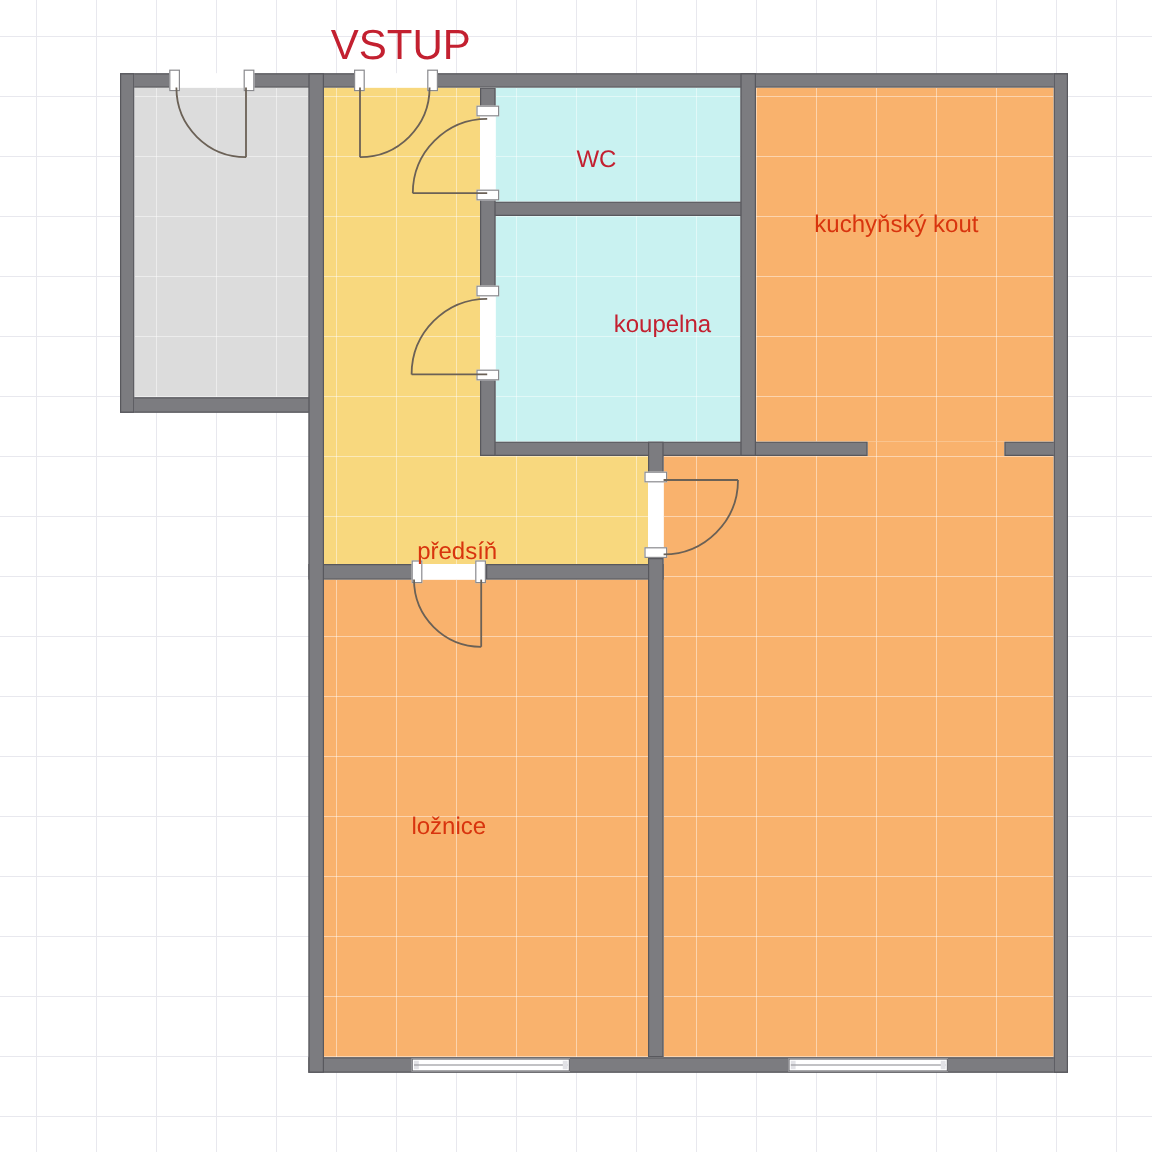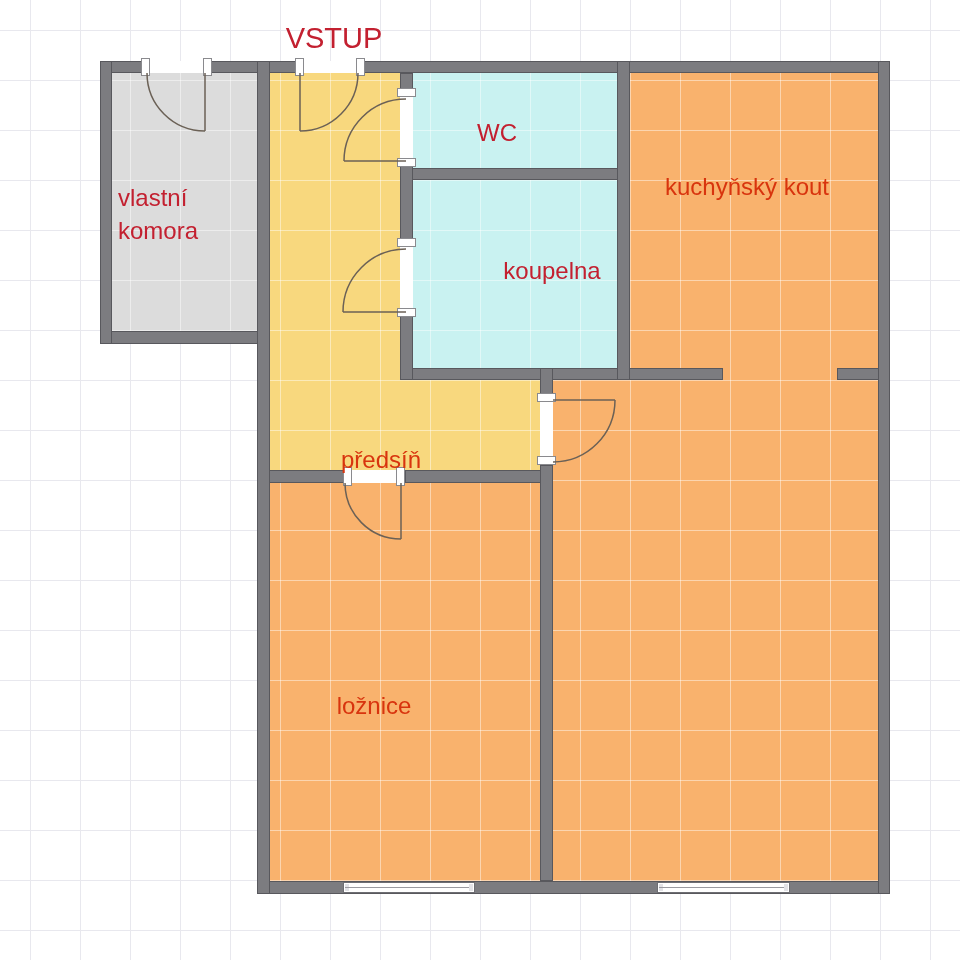--- a/index.html
+++ b/index.html
@@ -40,27 +40,27 @@
   .window .pane{
     position:absolute;left:1px;right:1px;top:4px;height:1px;background:#9a9aa0;
   }
   .window:before,.window:after{
     content:"";position:absolute;top:1px;bottom:1px;width:4px;background:#e2e2e6;
   }
   .window:before{left:1px;}
   .window:after{right:1px;}
   svg.doors{position:absolute;left:0;top:0;}
   .label{
-    position:absolute;font-size:24px;line-height:30px;white-space:pre-line;
+    position:absolute;font-size:20px;line-height:30px;white-space:pre-line;
     transform:translate(-50%,-50%);letter-spacing:0px;
   }
   .label.block-left{transform:none;line-height:33px;}
   .cool{color:#c32030;}
   .warm{color:#d8340e;}
-  .entrance{font-size:29px;}
+  .entrance{font-size:35px;}
 </style>
 </head>
 <body>
 
 <div class="canvas">
 
   <div class="room fill-komora" style="left: 112px; top: 73px; width: 145px; height: 258px; background-position: 18px 7px;"></div>
   <div class="room fill-hall" style="left: 270px; top: 73px; width: 130px; height: 397px; background-position: 10px 7px;"></div>
   <div class="room fill-hall" style="left: 400px; top: 380px; width: 140px; height: 90px; background-position: 30px 0px;"></div>
   <div class="room fill-bath" style="left: 413px; top: 73px; width: 204px; height: 95px; background-position: 17px 7px;"></div>
@@ -128,20 +128,18 @@
       <path d="M406,249 A63,63 0 0 0 343,312"></path>
       <path d="M343,312 L406,312"></path>
       <path d="M615,400 A62,62 0 0 1 553,462"></path>
       <path d="M553,400 L615,400"></path>
       <path d="M345,483 A56,56 0 0 0 401,539"></path>
       <path d="M401,483 L401,539"></path>
     </g>
   </svg>
 
   <div class="label cool entrance" style="left:334px;top:38px;">VSTUP</div>
-  <div class="label cool block-left" style="left:118px;top:181px;">vlastní
-komora</div>
   <div class="label cool" style="left:497px;top:133px;">WC</div>
   <div class="label cool" style="left:552px;top:271px;">koupelna</div>
   <div class="label warm" style="left:747px;top:187px;text-align:right;">kuchyňský kout</div>
   <div class="label warm" style="left:381px;top:412px;margin-top:48px;">předsíň</div>
-  <div class="label warm" style="left:374px;top:706px;">ložnice</div>
+  <div class="label warm" style="left:374px;top:689px;">ložnice</div>
 </div>
 
 </body></html>

